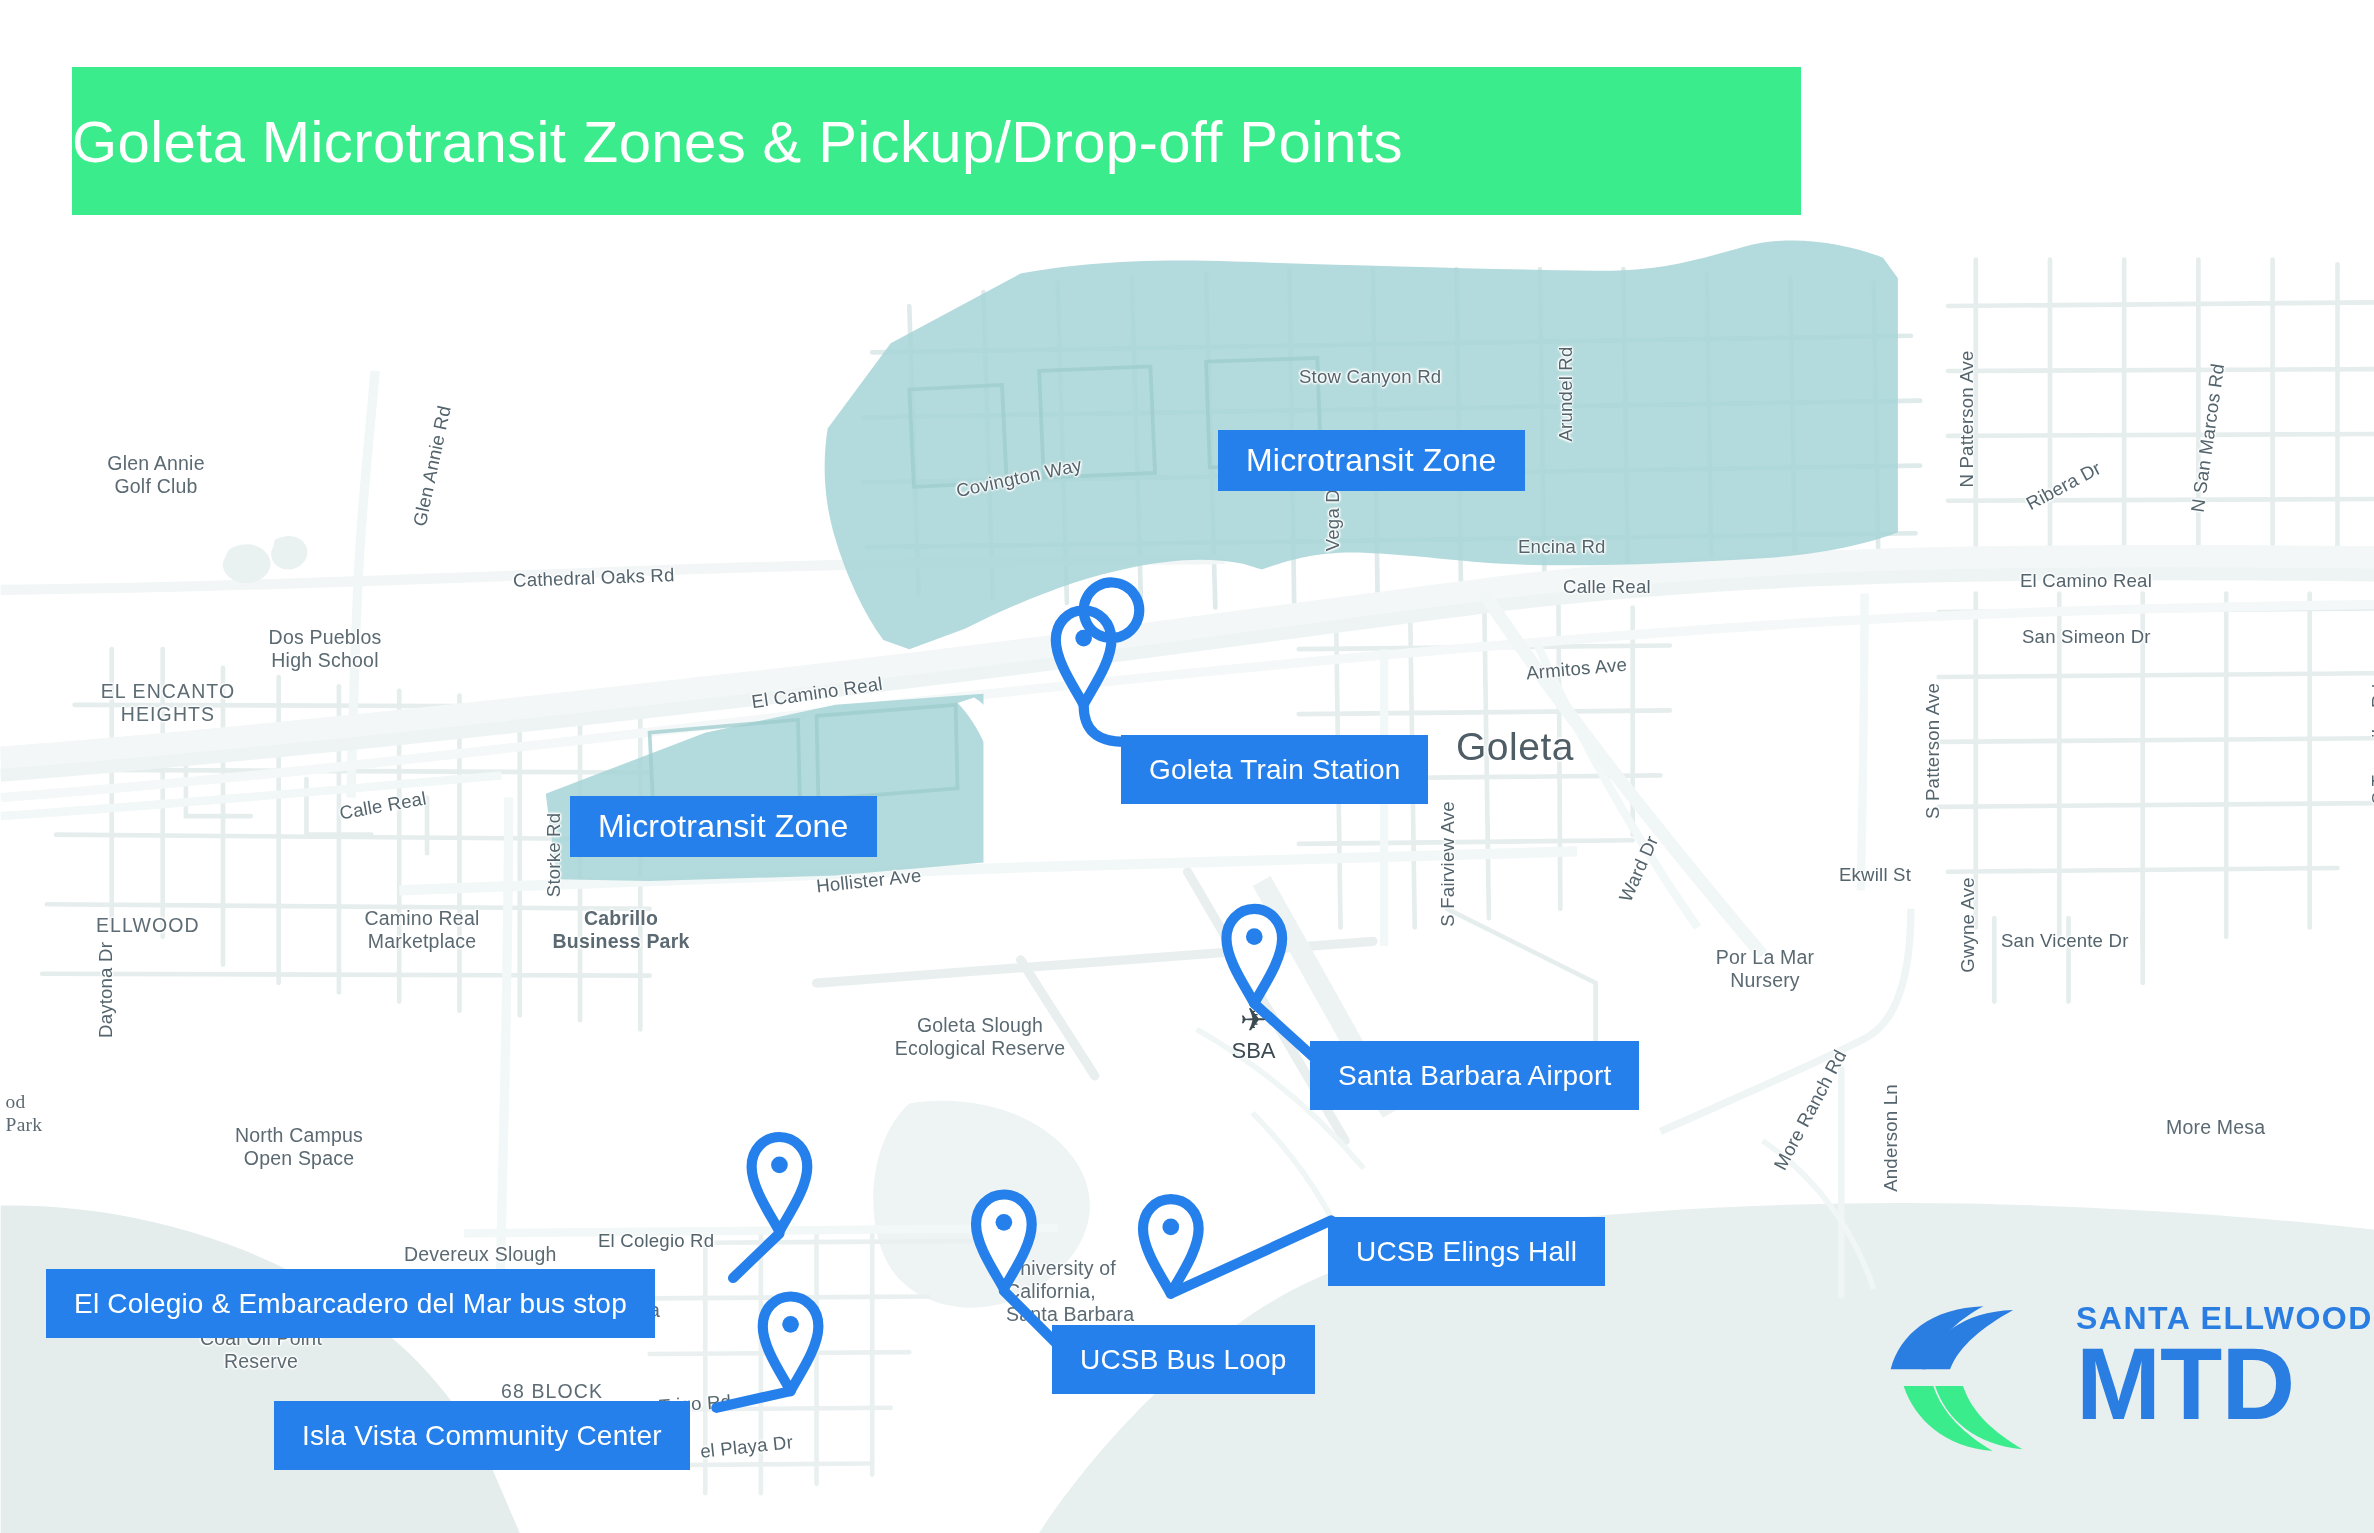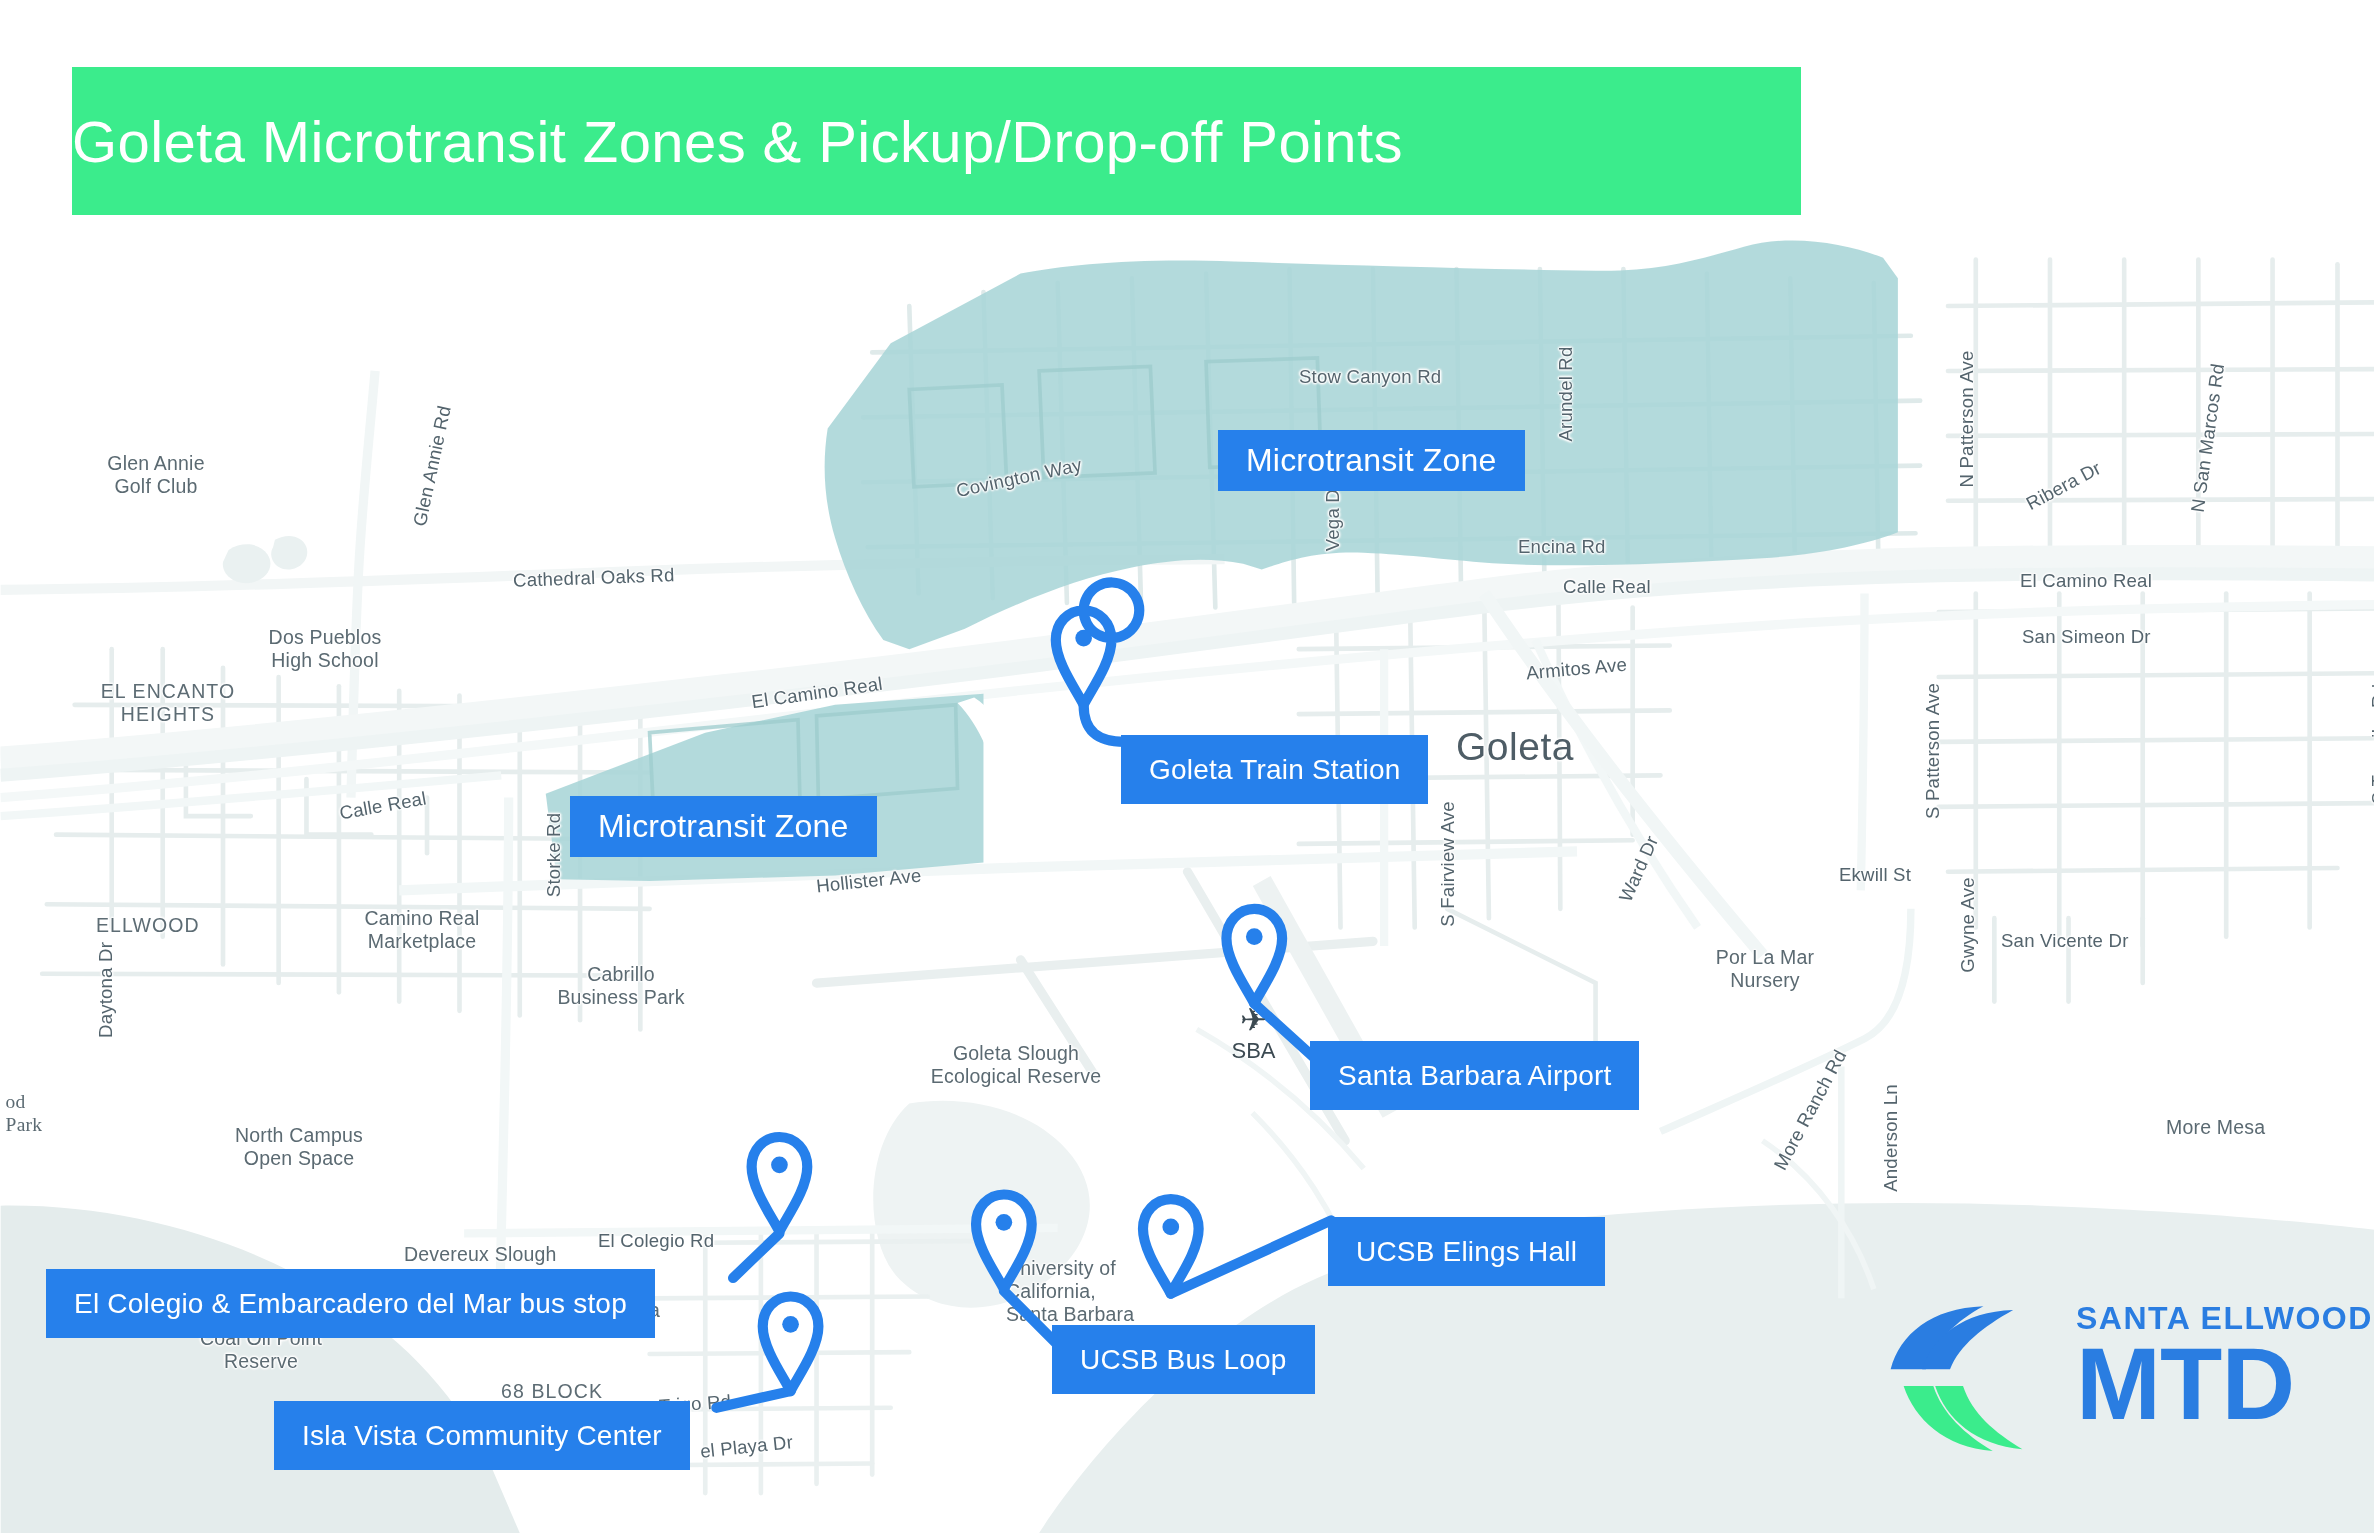--- a/index.html
+++ b/index.html
@@ -284,21 +284,21 @@
       <div class="map-label neighborhood centered halo" style="left: 168px; top: 703px; transform: translate(-50%, -50%);">EL ENCANTO
 HEIGHTS</div>
       <div class="map-label street halo" style="left: 751px; top: 682px; transform: rotate(-8deg);">El Camino Real</div>
       <div class="map-label street halo" style="left: 339px; top: 795px; transform: rotate(-10deg);">Calle Real</div>
       <div class="map-label street halo" style="left: 512px; top: 844px; transform: rotate(-90deg);">Storke Rd</div>
       <div class="map-label street halo" style="left: 816px; top: 870px; transform: rotate(-6deg);">Hollister Ave</div>
       <div class="map-label neighborhood halo" style="left: 96px; top: 914px;">ELLWOOD</div>
       <div class="map-label street halo" style="left: 58px; top: 979px; transform: rotate(-90deg);">Daytona Dr</div>
       <div class="map-label area centered halo" style="left: 422px; top: 930px; transform: translate(-50%, -50%);">Camino Real
 Marketplace</div>
-      <div class="map-label area centered halo" style="left: 621px; top: 986px; transform: translate(-50%, -50%);">Cabrillo
+      <div class="map-label area centered halo" style="left: 621px; top: 930px; transform: translate(-50%, -50%); font-weight: bold;">Cabrillo
 Business Park</div>
       <div class="map-label street halo" style="left: 955px; top: 467px; transform: rotate(-12deg);">Covington Way</div>
       <div class="map-label street halo" style="left: 1299px; top: 366px;">Stow Canyon Rd</div>
       <div class="map-label street halo" style="left: 1518px; top: 383px; transform: rotate(-90deg);">Arundel Rd</div>
       <div class="map-label street halo" style="left: 1299px; top: 506px; transform: rotate(-90deg);">Vega Dr</div>
       <div class="map-label street halo" style="left: 1518px; top: 536px;">Encina Rd</div>
       <div class="map-label street halo" style="left: 1563px; top: 576px;">Calle Real</div>
       <div class="map-label street halo" style="left: 1898px; top: 408px; transform: rotate(-90deg);">N Patterson Ave</div>
       <div class="map-label street halo" style="left: 2023px; top: 475px; transform: rotate(-28deg);">Ribera Dr</div>
       <div class="map-label street halo" style="left: 2133px; top: 427px; transform: rotate(-82deg);">N San Marcos Rd</div>
@@ -311,21 +311,21 @@
       <div class="map-label street halo" style="left: 1865px; top: 740px; transform: rotate(-90deg);">S Patterson Ave</div>
       <div class="map-label street halo" style="left: 2319px; top: 733px; transform: rotate(-90deg);">S Turnpike Rd</div>
       <div class="map-label street halo" style="left: 1839px; top: 864px;">Ekwill St</div>
       <div class="map-label street halo" style="left: 1920px; top: 914px; transform: rotate(-90deg);">Gwyne Ave</div>
       <div class="map-label street halo" style="left: 2001px; top: 930px;">San Vicente Dr</div>
       <div class="map-label area centered halo" style="left: 1765px; top: 969px; transform: translate(-50%, -50%);">Por La Mar
 Nursery</div>
       <div class="map-label street halo" style="left: 1744px; top: 1099px; transform: rotate(-62deg);">More Ranch Rd</div>
       <div class="map-label street halo" style="left: 1837px; top: 1127px; transform: rotate(-90deg);">Anderson Ln</div>
       <div class="map-label area halo" style="left: 2166px; top: 1116px;">More Mesa</div>
-      <div class="map-label area centered halo" style="left: 980px; top: 1065px; transform: translate(-50%, -50%); margin-left: 36px;">Goleta Slough
+      <div class="map-label area centered halo" style="left: 980px; top: 1037px; transform: translate(-50%, -50%);">Goleta Slough
 Ecological Reserve</div>
       <div class="map-label area centered halo" style="left: 299px; top: 1147px; transform: translate(-50%, -50%);">North Campus
 Open Space</div>
       <div class="map-label area halo" style="left: 404px; top: 1243px;">Devereux Slough</div>
       <div class="map-label street halo" style="left: 598px; top: 1230px;">El Colegio Rd</div>
       <div class="map-label area halo" style="left: 5.6px; top: 1090px; font-family: Liberation Serif, serif;">od
 Park</div>
       <div class="map-label area halo" style="left: 1006px; top: 1257px;">University of
 California,
 Santa Barbara</div>

